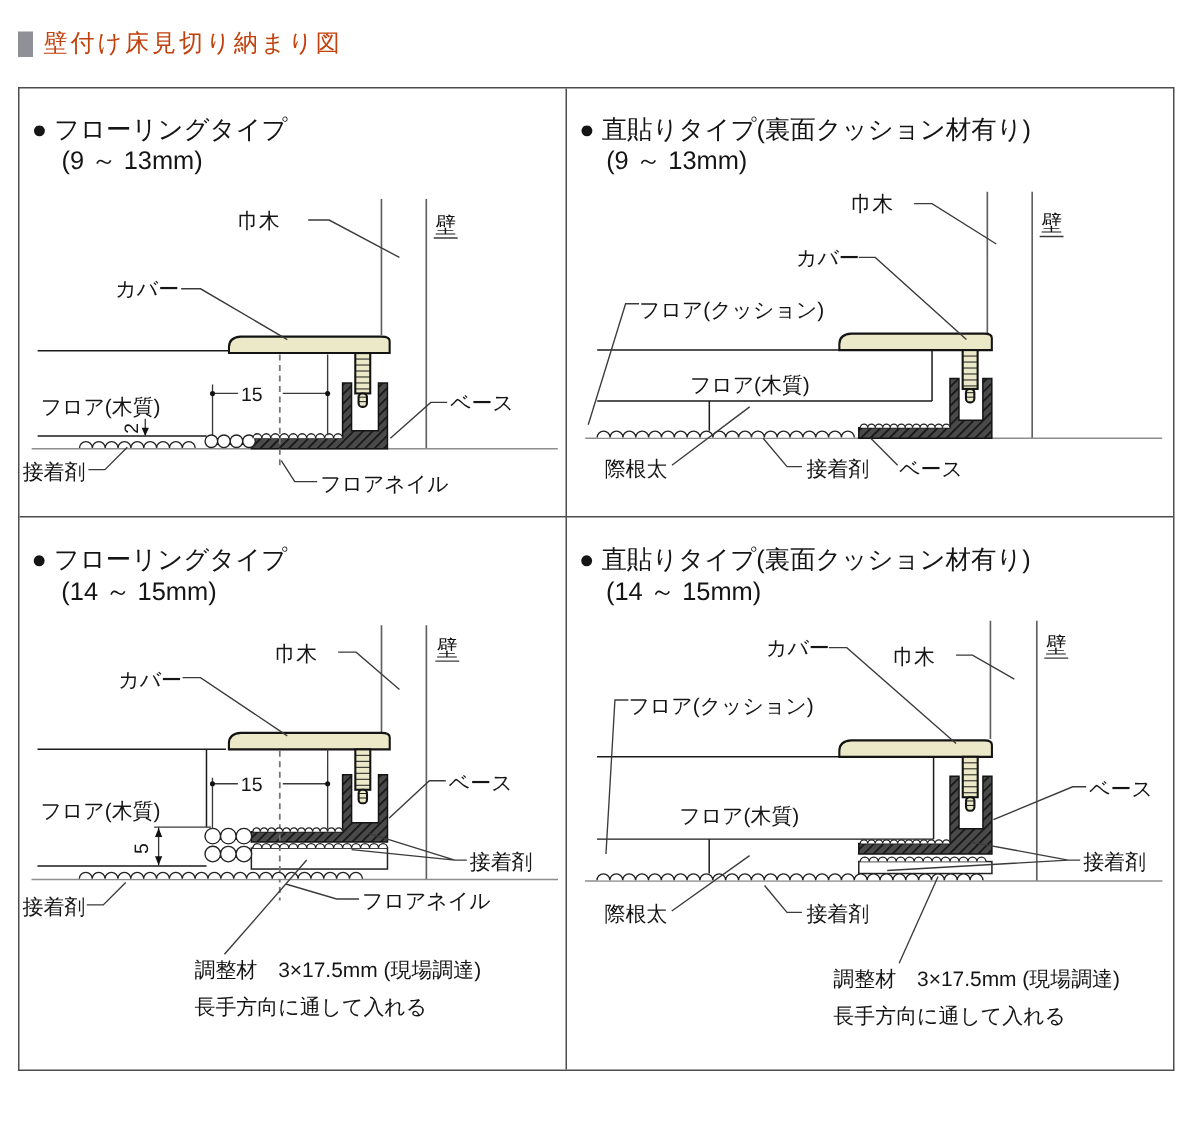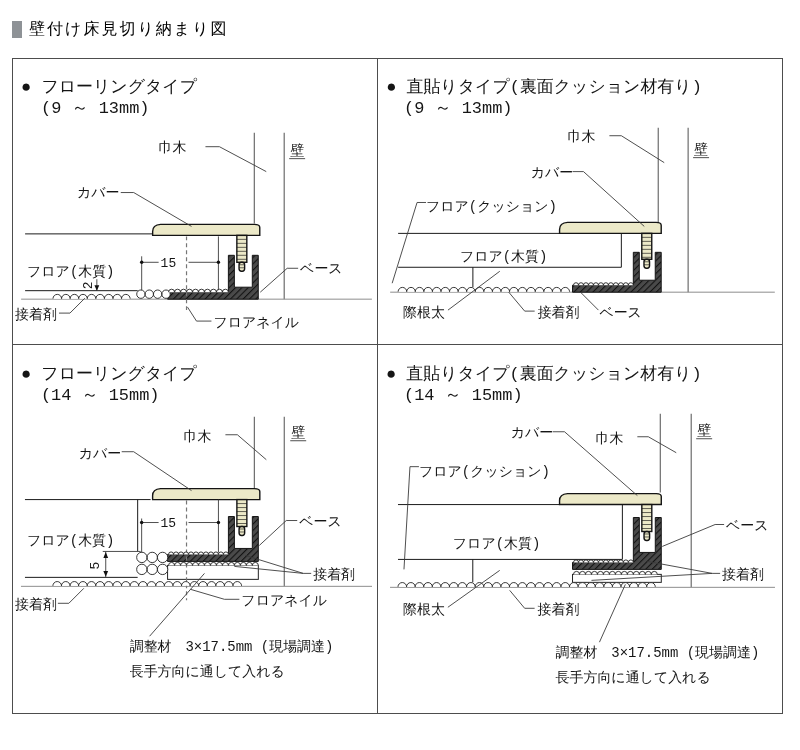--- a/index.html
+++ b/index.html
@@ -1,22 +1,22 @@
 <!DOCTYPE html>
 <html><head>
 <meta charset="utf-8">
 <style>
   html,body{margin:0;padding:0;background:#fff;}
   body{width:800px;height:750px;position:relative;font-family:"Liberation Sans",sans-serif;}
   .page-title{position:absolute;left:12px;top:19px;display:flex;align-items:center;gap:7px;}
   .title-square{width:10px;height:17px;background:#8e9296;}
-  .title-text{font-size:16px;color:#000000;letter-spacing:2px;}
+  .title-text{font-size:16px;color:#c2410c;letter-spacing:2px;}
   .sheet{position:absolute;left:12px;top:58px;width:771px;height:656px;border:1px solid #4d4d4d;
          display:grid;grid-template-columns:365px 1fr;grid-template-rows:286px 1fr;box-sizing:border-box;}
-  .cell{box-sizing:border-box;overflow:hidden;font-family:Liberation Mono, monospace;}
+  .cell{box-sizing:border-box;overflow:hidden;}
   .c1{border-right:1px solid #4d4d4d;border-bottom:1px solid #4d4d4d;}
   .c2{border-bottom:1px solid #4d4d4d;}
   .c3{border-right:1px solid #4d4d4d;}
   .cell svg{display:block;width:100%;height:100%;}
   
   .ttl{font-size:17px;fill:#151515;}
   .lbl{font-size:14px;fill:#151515;}
   .dim{font-size:13px;fill:#151515;}
   .ln{stroke:#1a1a1a;stroke-width:1;fill:none;}
   .sln{stroke:#5f5f5f;stroke-width:1.1;fill:none;}

